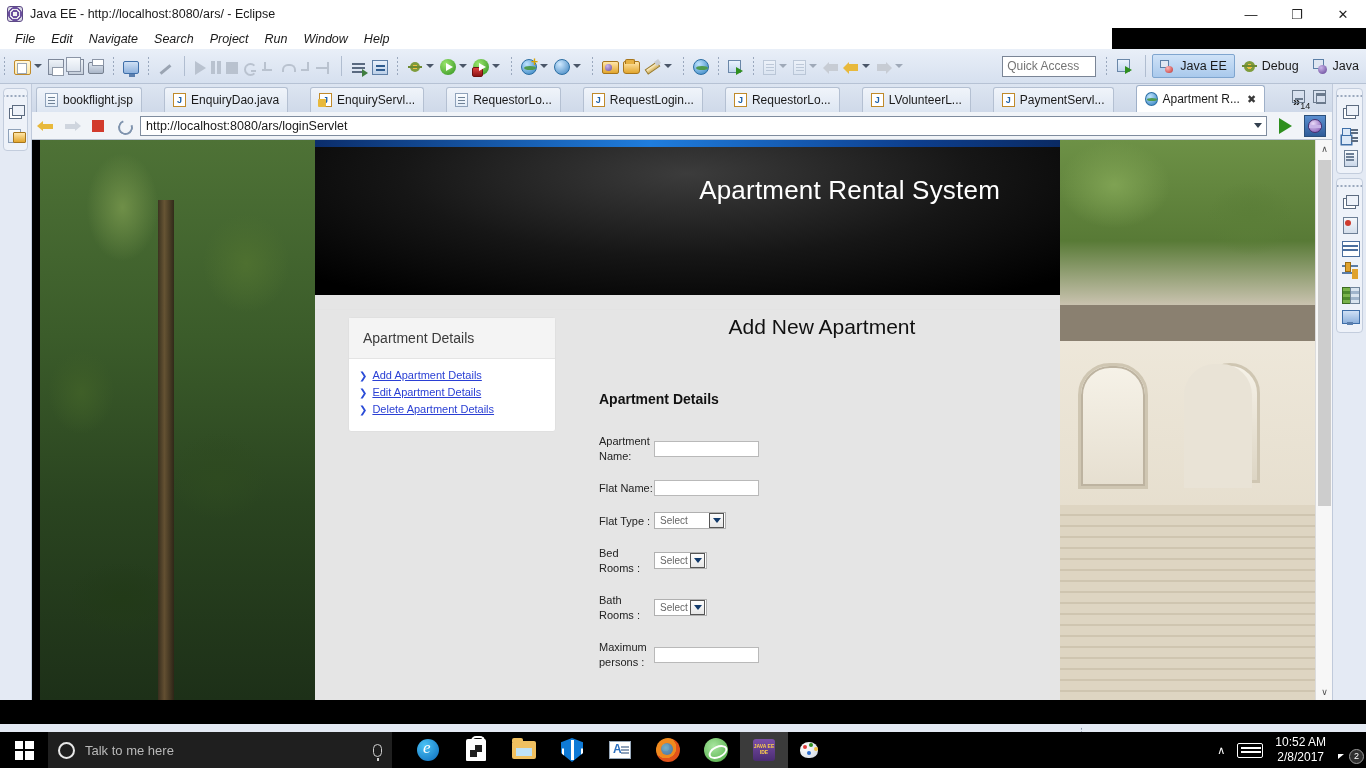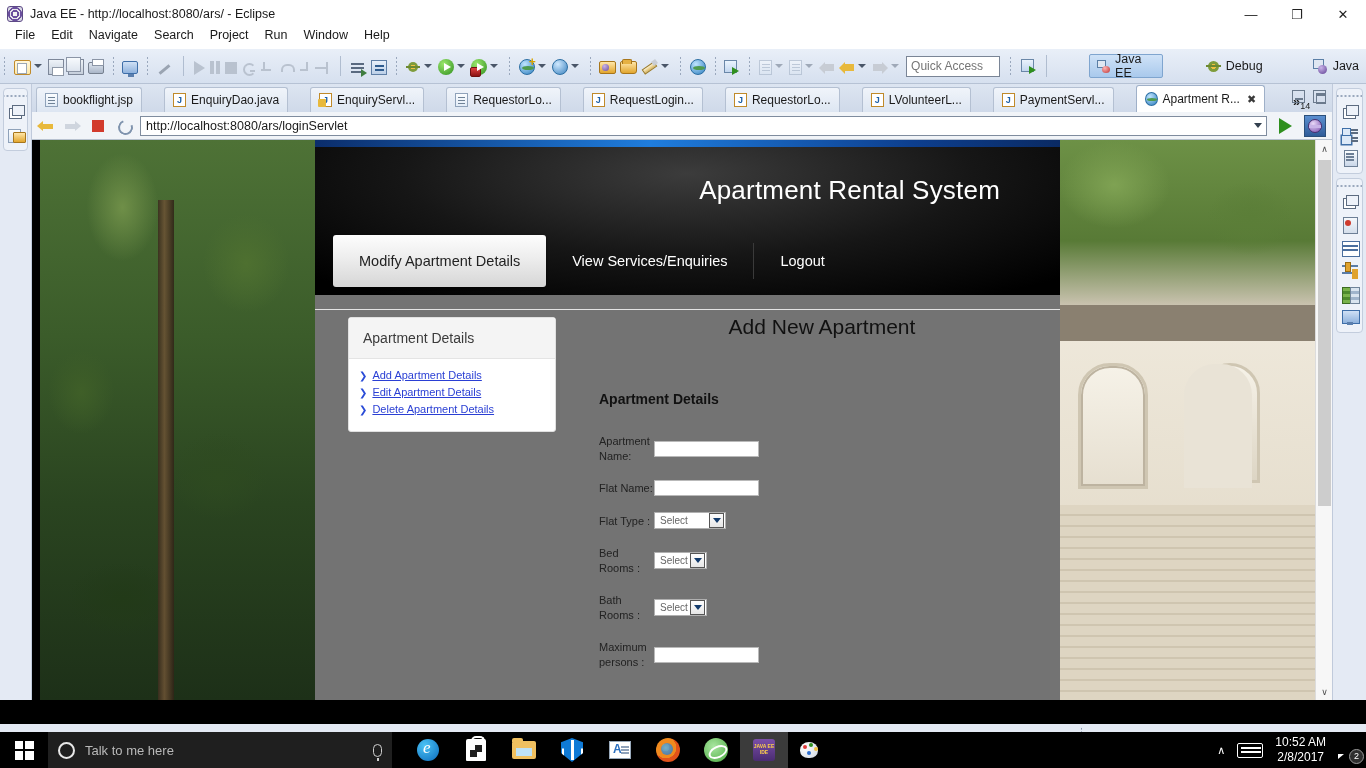--- a/index.html
+++ b/index.html
@@ -25,22 +25,22 @@
   }
   .title-text { font-size:12.5px; color:#1a1a1a; }
   .winbtns { margin-left:auto; display:flex; height:28px; }
   .winbtn {
     width:46px; height:28px; display:flex; align-items:center; justify-content:center;
     font-size:13px; color:#222; line-height:1;
   }
 
   
   .menubar {
-    position:absolute; left:0; top:28px; width:1366px; height:21px;
-    background:#ffffff; display:flex; align-items:flex-start; padding-left:7px;
+    position:absolute; left:0; top:28px; width:1112px; height:21px;
+    background:#ffffff; display:flex; align-items:center; padding-left:7px;font-style:italic;
   }
   .menubar span { font-size:12.5px; color:#1a1a1a; padding:0 8px; }
 
   
   .toolbar {
     position:absolute; left:0; top:49px; width:1366px; height:35px;
     background:linear-gradient(#e9eff8, #d6e0ef);
     border-bottom:1px solid #b6c2d4;
     display:flex; align-items:center;
   }
@@ -126,21 +126,21 @@
   .ic-arrl.gray:before{background:#c7ccd4;} .ic-arrl.gray:after{border-right-color:#c7ccd4;}
   .ic-arrr{width:16px;height:14px;margin-top:3px;}
   .ic-arrr:before{content:"";position:absolute;left:1px;top:3px;width:10px;height:7px;background:#c7ccd4;}
   .ic-arrr:after{content:"";position:absolute;right:0;top:1px;width:0;height:0;border-left:6px solid #c7ccd4;border-top:6px solid transparent;border-bottom:6px solid transparent;}
 
   .quick-access {
     margin-left:auto; width:94px; height:21px; background:#fff; border:1px solid #7a8596;
     font-size:12px; color:#444; padding:2px 4px; margin-right:6px;
   }
   .persp-sep{width:1px;height:22px;background:#b0bdd0;margin:0 6px;}
-  .persp { display:flex; align-items:center; height:24px; padding:0 7px; font-size:12.5px; color:#1a1a1a; gap:5px;margin-left:36px;}
+  .persp { display:flex; align-items:center; height:24px; padding:0 7px; font-size:12.5px; color:#1a1a1a; gap:5px;}
   .persp.active { background:linear-gradient(#cfe2f7,#a9c9ec); border:1px solid #7fa5cf; border-radius:2px;}
   .p-ic{width:15px;height:15px;position:relative;display:inline-block;}
   .p-javaee:before{content:"";position:absolute;left:0;top:1px;width:7px;height:6px;background:#dfe7f2;border:1.5px solid #5b7fa6;}
   .p-javaee:after{content:"";position:absolute;left:5px;top:7px;width:8px;height:7px;border-radius:50%;background:radial-gradient(circle at 35% 30%,#ffb3b3,#b33);}
   .p-debug:before{content:"";position:absolute;left:2px;top:2px;width:11px;height:11px;border-radius:50%;background:radial-gradient(circle,#f0c040 0 35%,#7e9c3c 36% 100%);}
   .p-debug:after{content:"";position:absolute;left:0;top:6px;width:15px;height:2px;background:#6d8a32;}
   .p-java:before{content:"";position:absolute;left:0;top:0;width:9px;height:8px;background:#dfe7f2;border:1.5px solid #5b7fa6;}
   .p-java:after{content:"";position:absolute;left:5px;top:6px;width:9px;height:9px;border-radius:50%;background:radial-gradient(circle at 35% 30%,#c9b4e8,#5f3f93);}
 
   
@@ -221,21 +221,21 @@
 
   .page { position:absolute; left:275px; top:0; width:745px; height:560px; background:#fff; overflow:hidden;}
   .blue-strip { height:7px; background:linear-gradient(90deg,#0b2d6b,#1f7ddd 45%,#0d3f8f 80%,#0a2a63); }
   .header-black { height:148px; background:radial-gradient(ellipse 520px 150px at 50% 18%, #3c3c3c 0%, #161616 55%, #000 100%); position:relative; }
   .brand { position:absolute; right:60px; top:28px; font-size:26px; font-weight:normal; color:#ffffff; letter-spacing:.2px;}
   .nav { position:absolute; left:18px; bottom:8px; height:52px; display:flex; align-items:stretch; }
   .nav-item { display:flex; align-items:center; padding:0 26px; font-size:14.5px; color:#ffffff; white-space:nowrap;}
   .nav-item.active { background:linear-gradient(#fdfdfd 0%,#ededed 45%,#d6d6d6 100%); color:#222; border-radius:3px;
     box-shadow:0 1px 3px rgba(0,0,0,.5); }
   .nav-div { width:1px; background:#3a3a3a; margin:8px 0; }
-  .content { position:relative; height:405px; background:#737373; padding-top:18px; }
+  .content { position:relative; height:405px; background:#e5e5e5; padding-top:18px; }
   .content-rule { position:absolute; left:0; top:14px; width:100%; height:1px; background:#e3e3e3; }
 
   .side-card { position:absolute; left:33px; top:22px; width:208px; background:#fff;
     border:1px solid #e0e0e0; border-radius:3px; }
   .side-card-head { background:#f4f4f4; border-bottom:1px solid #e4e4e4; padding:12px 14px; font-size:14px; color:#3b3b3b;}
   .side-list { padding:9px 10px 12px 10px; }
   .side-li { display:flex; align-items:flex-start; gap:5px; margin-bottom:2px; font-size:11px; line-height:15px;}
   .bullet { color:#2a4bd7; font-size:10px; line-height:15px; }
   .side-link { color:#2a3fd4; text-decoration:underline; font-size:11px; cursor:pointer;}
 
@@ -538,26 +538,20 @@
           <div class="house-siding"></div>
         </div>
       </div>
     </div>
 
     <div class="page">
       <div class="blue-strip"></div>
 
       <div class="header-black">
         <div class="brand">Apartment Rental System</div>
-        <div class="nav">
-          <div class="nav-item active">Modify Apartment Details</div>
-          <div class="nav-item">View Services/Enquiries</div>
-          <div class="nav-div"></div>
-          <div class="nav-item">Logout</div>
-        </div>
       </div>
 
       <div class="content">
         <div class="content-rule"></div>
 
         <div class="side-card">
           <div class="side-card-head">Apartment Details</div>
           <div class="side-list">
             <div class="side-li">
               <span class="bullet">❯</span>

